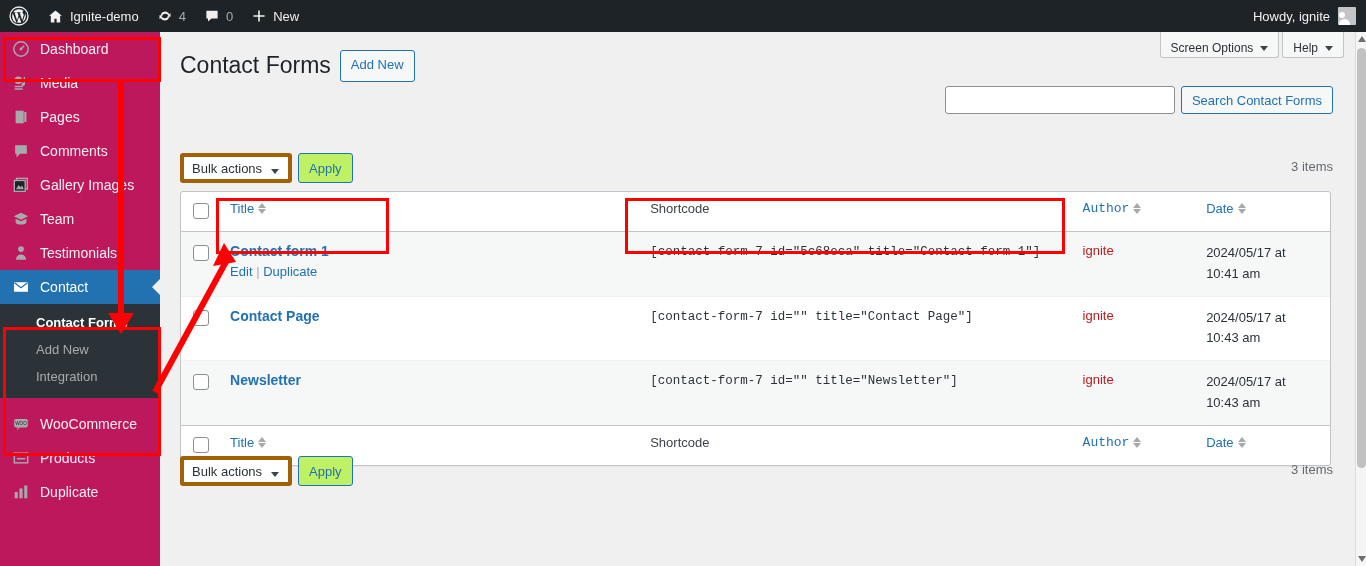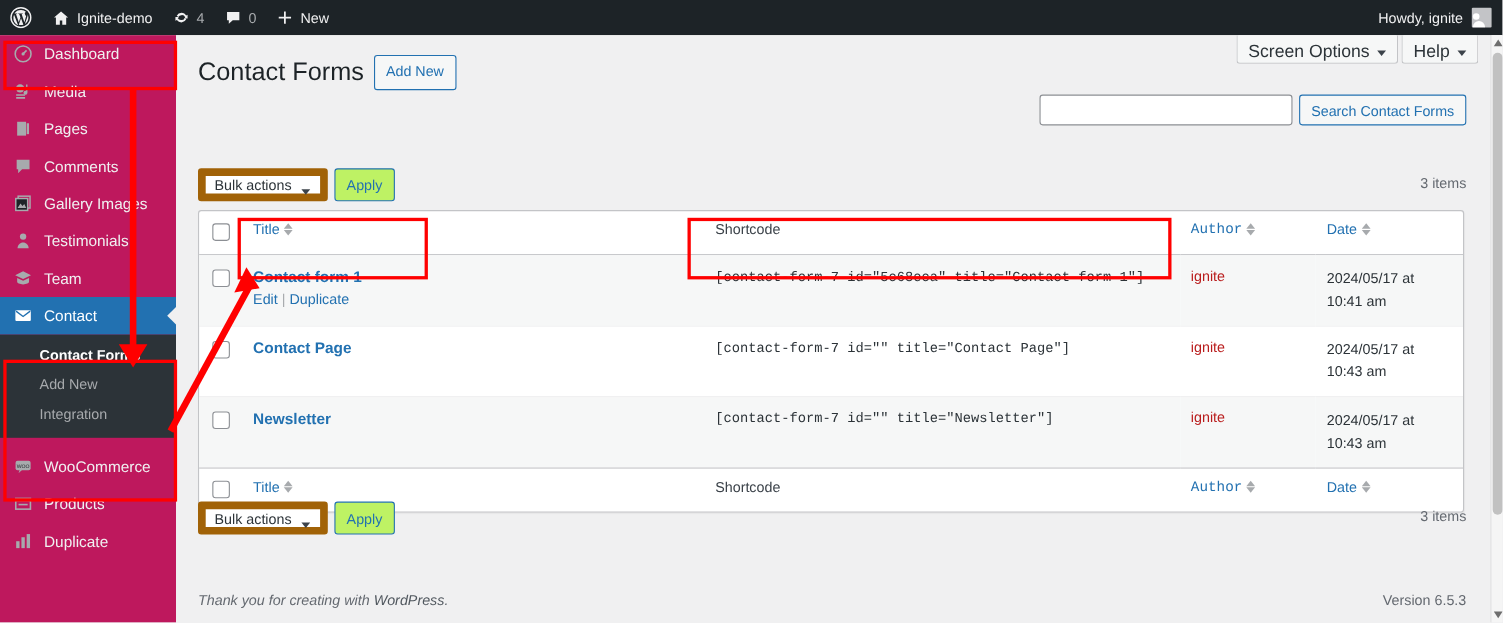--- a/index.html
+++ b/index.html
@@ -52,21 +52,21 @@
   .submenu-item { display: block; padding: 6px 0 6px 36px; font-size: 13px; color: #a7aaad; white-space: nowrap; }
   .submenu-item.current { color: #fff; font-weight: bold; }
   .menu-sep { height: 9px; }
 
   
   #content { position: absolute; top: 32px; left: 160px; width: 1195px; height: 534px; background: #f0f0f1; }
 
   #screen-meta { position: absolute; top: 0px; right: 11px; display: flex; gap: 0px; }
   .meta-btn {
     background: #f6f7f7; border: 1px solid #c3c4c7; border-top: none;
-    border-radius: 0 0 3px 3px; padding: 12px 10px 5px 10px; font-size: 16px; color: #2c3338;
+    border-radius: 0 0 3px 3px; padding: 12px 10px 5px 10px; font-size: 12px; color: #2c3338;
     display: flex; align-items: center; gap: 7px; height: 26px; margin-left: 3px;
   }
   .caret-down { width: 0; height: 0; border-left: 4px solid transparent; border-right: 4px solid transparent; border-top: 5px solid #3c434a; }
 
   h1#page-title {
     position: absolute; left: 20px; top: 18px; margin: 0;
     font-size: 23px; font-weight: 400; color: #1d2327; line-height: 1.3;
     display: flex; align-items: center; gap: 9px;
   }
   .page-title-action {
@@ -83,21 +83,21 @@
   }
   #search-submit {
     height: 28px; background: #f6f7f7; border: 1px solid #2271b1; border-radius: 3px;
     color: #2271b1; font-size: 13px; padding: 0 10px; font-family: "Liberation Sans", sans-serif;
   }
 
   .tablenav { position: absolute; left: 20px; display: flex; align-items: center; gap: 6px; }
   .tablenav.top { top: 121px; }
   .tablenav.bottom { top: 424px; }
   .bulk-select {
-    height: 30px; min-width: 108px; background: #fff; border: 7px solid #a16207; border-radius: 3px;
+    height: 30px; min-width: 108px; background: #fff; border: 4px solid #a16207; border-radius: 3px;
     font-size: 13px; color: #2c3338; padding: 0 26px 0 8px; display: flex; align-items: center;
     position: relative; font-family: "Liberation Sans", sans-serif;
   }
   .bulk-select .caret-down { position: absolute; right: 9px; top: 12px; }
   .apply-btn {
     height: 30px; background: #bef264; border: 1px solid #2271b1; border-radius: 3px;
     color: #2271b1; font-size: 13px; padding: 0 10px; font-family: "Liberation Sans", sans-serif;
   }
   .displaying-num { position: absolute; right: 22px; font-size: 13px; color: #646970; }
   .displaying-num.top { top: 127px; }
@@ -267,35 +267,35 @@
             <rect x="2.6" y="5" width="12" height="12" fill="#1d2327" stroke="#a7aaad" stroke-width="1.5"></rect>
             <path d="M4.4 14.6 7.4 10l2 2.6 1.8-2 2 4z" fill="#a7aaad"></path>
           </svg>
       </span>
       <span>Gallery Images</span>
     </div>
 
     <div class="menu-item">
       <span class="mi-ico">
         <svg class="icn" width="18" height="18" viewBox="0 0 20 20">
+            <path d="M10 3 18 7l-8 3.8L2 7l8-4z" fill="#a7aaad"></path>
+            <path d="M4 9.6v4c0 1.4 2.7 2.6 6 2.6s6-1.2 6-2.6v-4l-6 2.9-6-2.9z" fill="#a7aaad"></path>
+          </svg>
+      </span>
+      <span>Team</span>
+    </div>
+
+    <div class="menu-item">
+      <span class="mi-ico">
+        <svg class="icn" width="18" height="18" viewBox="0 0 20 20">
             <circle cx="10" cy="5.6" r="3.2" fill="#a7aaad"></circle>
             <path d="M4.4 17.4c0-3.3 2.5-5.8 5.6-5.8s5.6 2.5 5.6 5.8H4.4z" fill="#a7aaad"></path>
           </svg>
       </span>
       <span>Testimonials</span>
-    </div>
-
-    <div class="menu-item">
-      <span class="mi-ico">
-        <svg class="icn" width="18" height="18" viewBox="0 0 20 20">
-            <path d="M10 3 18 7l-8 3.8L2 7l8-4z" fill="#a7aaad"></path>
-            <path d="M4 9.6v4c0 1.4 2.7 2.6 6 2.6s6-1.2 6-2.6v-4l-6 2.9-6-2.9z" fill="#a7aaad"></path>
-          </svg>
-      </span>
-      <span>Team</span>
     </div>
 
     <div class="menu-item current">
       <span class="mi-ico">
         <svg class="icn" width="18" height="18" viewBox="0 0 20 20">
             <rect x="2.2" y="4.6" width="15.6" height="10.8" rx="1" fill="#fff"></rect>
             <path d="M2.8 5.4 10 10.8l7.2-5.4" fill="none" stroke="#2271b1" stroke-width="1.4"></path>
           </svg>
       </span>
       <span>Contact</span>
@@ -508,26 +508,20 @@
 
     <div class="tablenav bottom">
       <div class="bulk-select">
         <span>Bulk actions</span>
         <span class="caret-down"></span>
       </div>
       <button class="apply-btn">Apply</button>
     </div>
     <div class="displaying-num bottom">3 items</div>
 
-    <div id="footer">
-      <div id="footer-left">
-        <span>Thank you for creating with </span><a>WordPress</a><span>.</span>
-      </div>
-      <div id="footer-right">Version 6.5.3</div>
-    </div>
 
   </div>
 
   <div id="page-scrollbar">
     <div class="track"></div>
     <div class="sb-up"></div>
     <div class="thumb"></div>
     <div class="sb-down"></div>
   </div>
 

